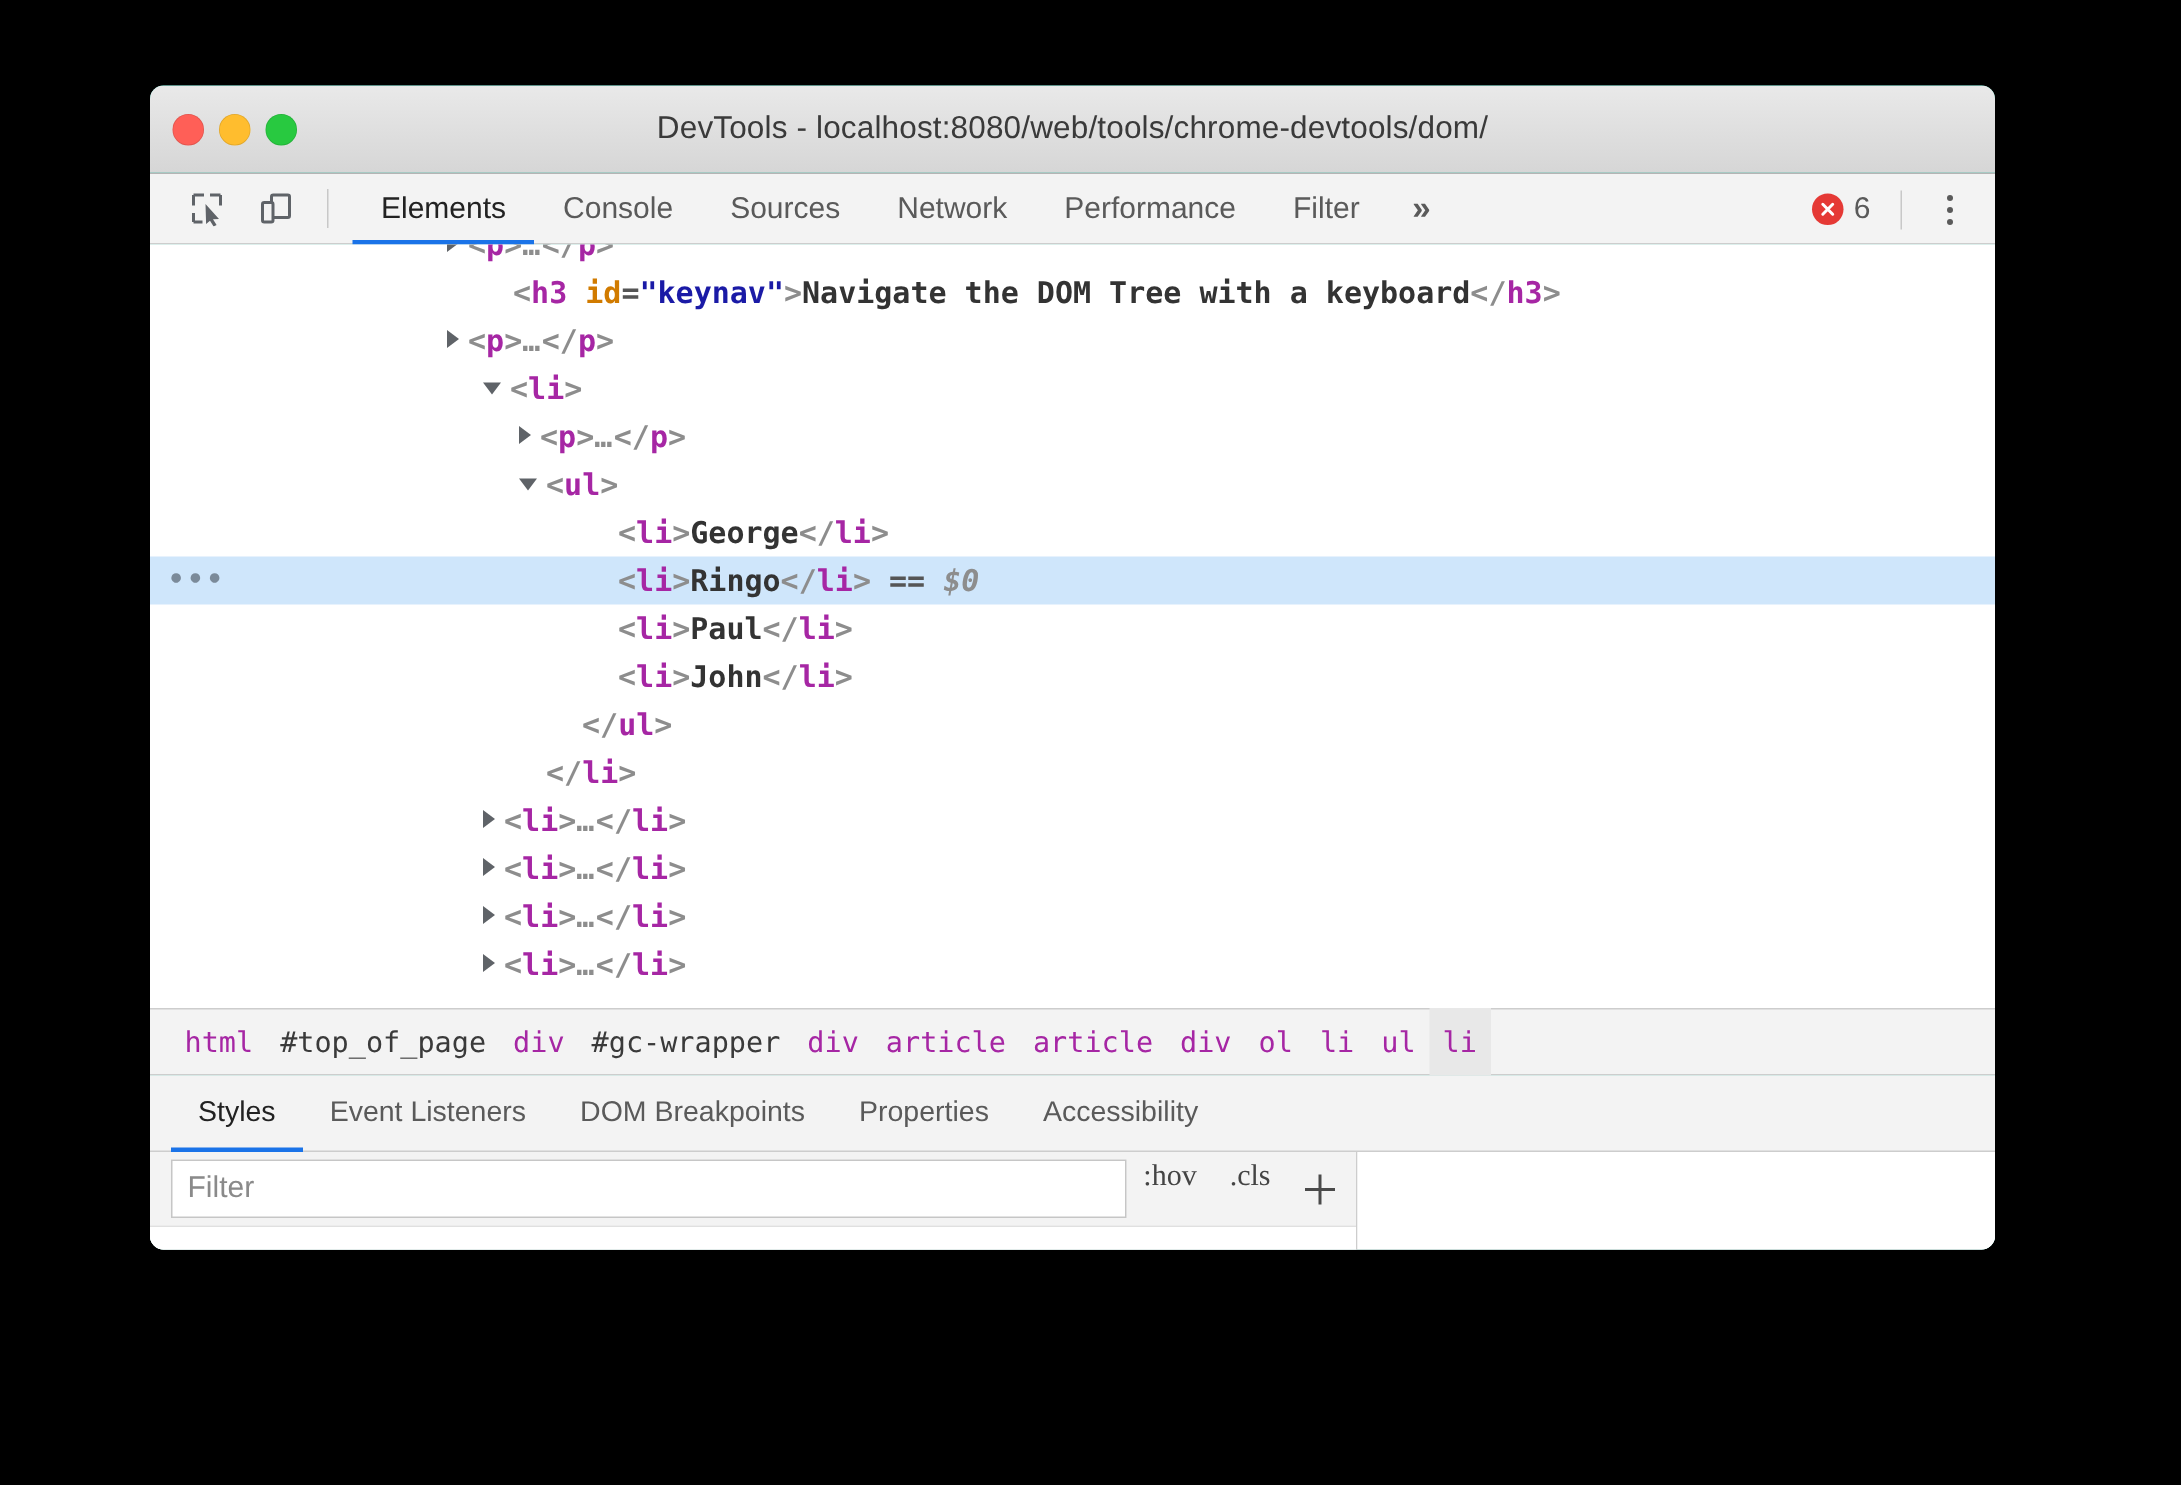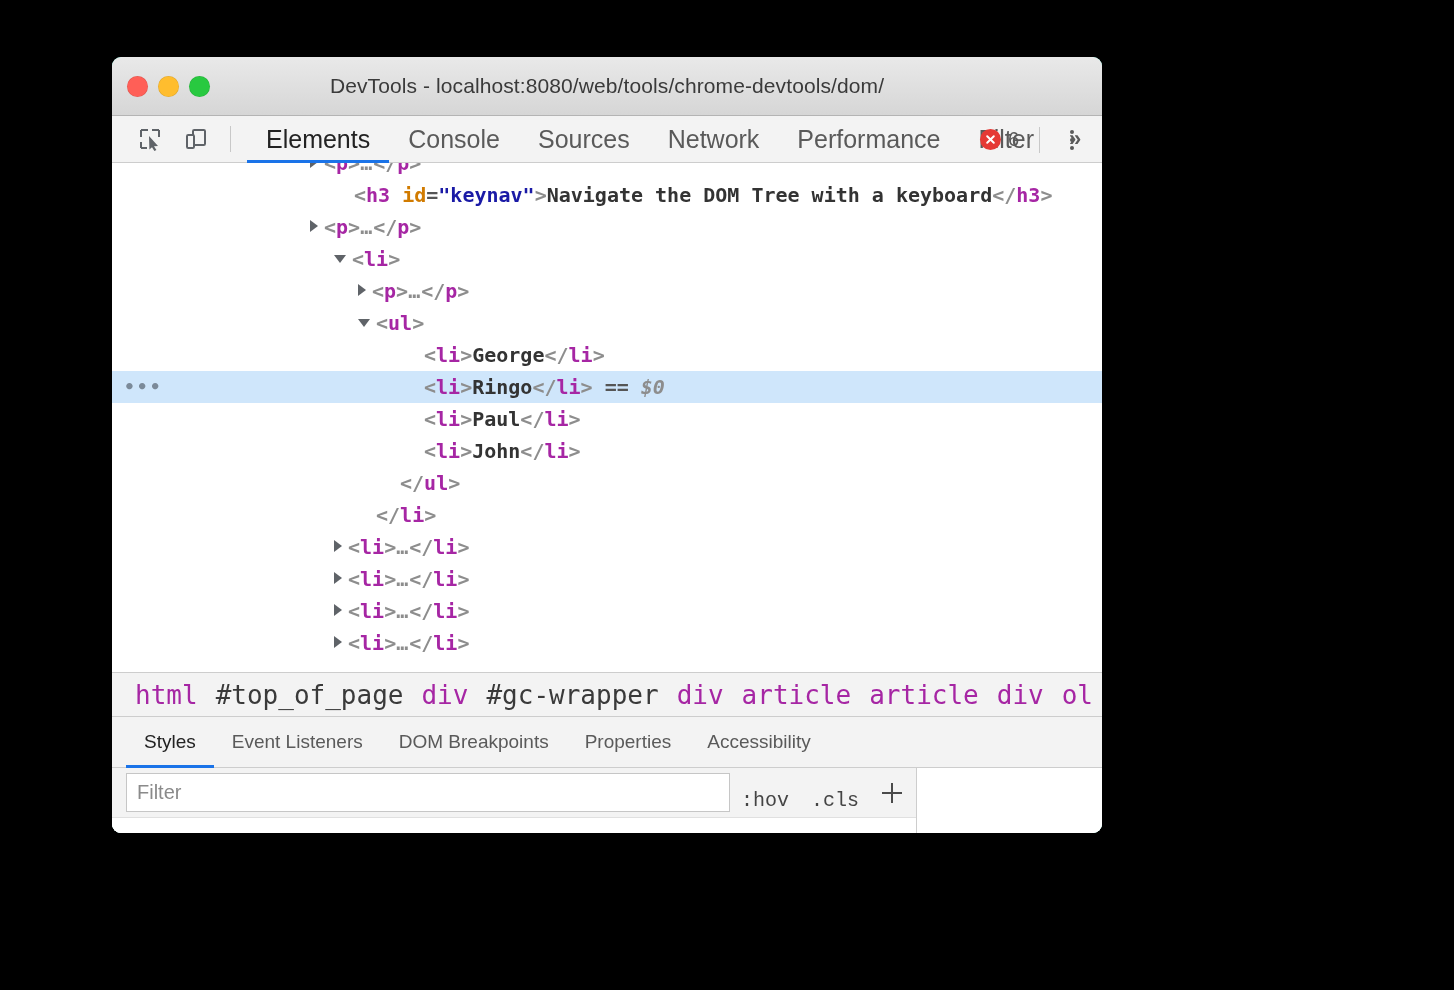--- a/index.html
+++ b/index.html
@@ -4,22 +4,22 @@
 <style>
   * { box-sizing: border-box; margin: 0; padding: 0; }
   html, body {
     width: 1454px; height: 990px;
     background: #000000;
     font-family: "Liberation Sans", sans-serif;
     overflow: hidden;
   }
   #window {
     position: absolute;
-    left: 112px; top: 57px;
-    width: 990px; height: 776px;
+    left: 100px; top: 57px;
+    width: 1230px; height: 776px;
     background: #5eead4;
     border-radius: 9px 9px 9px 9px;
     overflow: hidden;
     box-shadow: 0 0 0 1px rgba(0,0,0,0.25);
   }
 
   
   #titlebar {
     position: relative;
     height: 59px;
@@ -50,21 +50,21 @@
     display: flex; align-items: center; justify-content: center;
     cursor: pointer;
   }
   #inspect-btn { margin-left: 18px; }
   #device-btn  { margin-left: 6px; }
   .tb-sep { width: 1px; height: 26px; background: #c8c8c8; margin: 0 16px 0 14px; }
   .panel-tab {
     position: relative;
     height: 47px; padding: 0 19px;
     display: flex; align-items: center;
-    font-size: 25px; color: #5a5a5a;
+    font-size: 20px; color: #5a5a5a;
     cursor: pointer; white-space: nowrap;
   }
   .panel-tab.active { color: #222222; }
   .panel-tab.active::after {
     content: ""; position: absolute; left: 0; right: 0; bottom: 0;
     height: 3px; background: #1a73e8;
   }
   #more-tabs {
     padding: 0 16px; height: 47px; display: flex; align-items: center;
     font-size: 22px; color: #5a5a5a; cursor: pointer; font-weight: bold;
@@ -139,21 +139,21 @@
 
   
   #breadcrumb {
     height: 45px;
     background: #f3f3f3;
     border-top: 1px solid #cdcdcd;
     border-bottom: 1px solid #cdcdcd;
     display: flex; align-items: center;
     padding-left: 14px;
     font-family: "DejaVu Sans Mono", monospace;
-    font-size: 26px;
+    font-size: 19px;
   }
   .crumb {
     padding: 0 9px; height: 45px; display: flex; align-items: center;
     color: #a626a4; cursor: pointer; white-space: nowrap;
   }
   .crumb.id-crumb { color: #3a3a3a; }
   .crumb.selected { background: #e8e8e8; }
 
   
   #sidebar-tabs {
@@ -192,24 +192,24 @@
     flex: 1 1 auto; height: 39px;
     background: #ffffff;
     border: 1px solid #c6c6c6;
     font-family: "Liberation Sans", sans-serif;
     font-size: 20px; color: #333333;
     padding: 0 10px;
     outline: none;
   }
   #filter-input::placeholder { color: #8a8a8a; }
   .pseudo-btn {
-    font-family: Liberation Mono, monospace;
+    font-family: Liberation Serif, serif;
     font-size: 20px; color: #444444;
     padding: 0 11px; height: 39px;
-    display: flex; align-items: flex-end; cursor: pointer;
+    display: flex; align-items: flex-start; cursor: pointer;
   }
   #plus-btn {
     width: 44px; height: 39px; display: flex;
     align-items: center; justify-content: center; cursor: pointer;
   }
   #styles-body { height: 64px; background: #ffffff; border-top: 1px solid #e0e0e0; }
   #styles-right {
     position: relative;
     flex: 1 1 auto; height: 114px;
     background: #ffffff;

